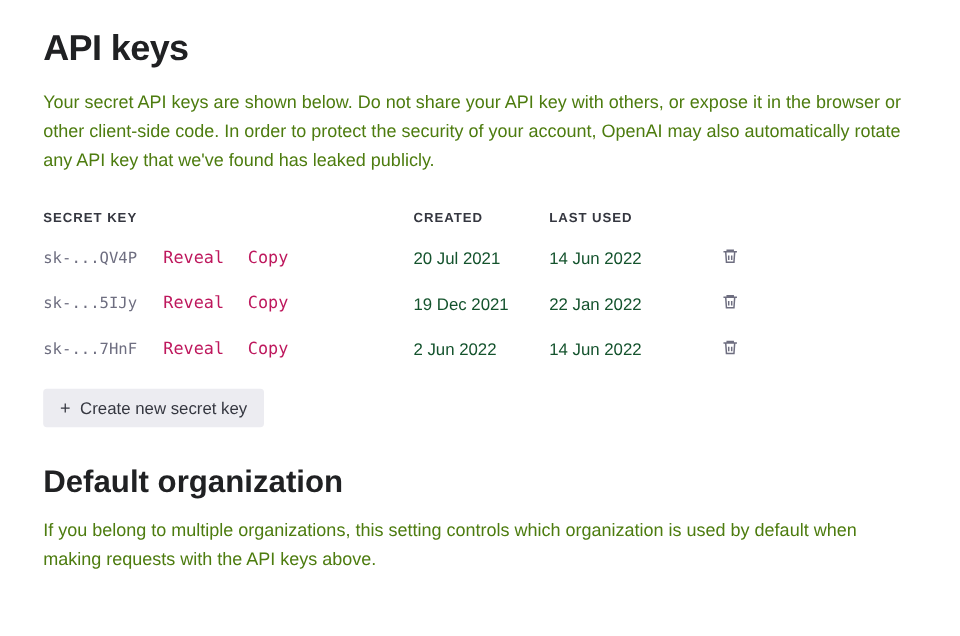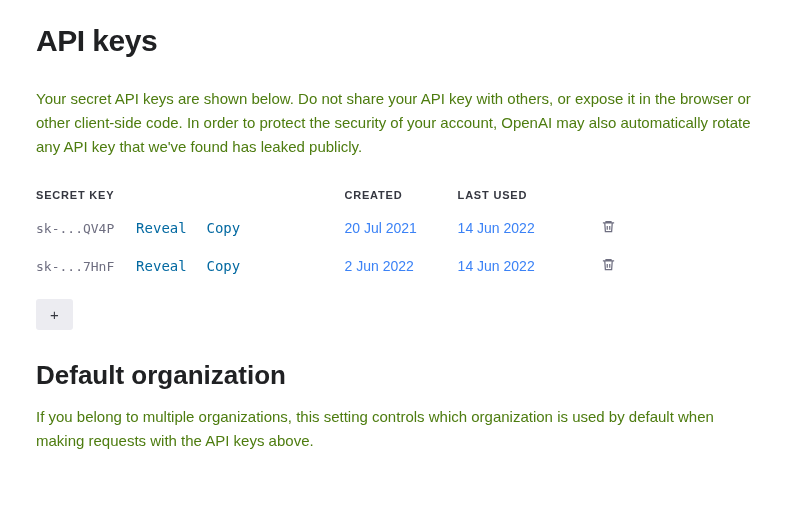--- a/index.html
+++ b/index.html
@@ -8,21 +8,21 @@
       color: #202123;
       background: #fff;
       width: 800px;
       height: 530px;
       padding: 24px 36px;
     }
     h1 {
       font-size: 30px;
       font-weight: 700;
       letter-spacing: -0.5px;
-      margin-bottom: 29px;
+      margin-bottom: 16px;
     }
     .desc {
       font-size: 15px;
       line-height: 1.6;
       color: #4d7c0f;
       margin-bottom: 22px;
       max-width: 730px;
     }
     table {
       width: 100%;
@@ -35,31 +35,31 @@
       font-size: 11px;
       font-weight: 700;
       letter-spacing: 0.8px;
       color: #353740;
       padding: 8px 0;
       text-transform: uppercase;
     }
     td {
       padding: 10px 0;
       font-size: 14px;
-      color: #3b82f6;
+      color: #14532d;
       vertical-align: middle;
     }
     td.key {
       font-family: ui-monospace, Menlo, Consolas, monospace;
       color: #6e6e80;
       font-size: 13px;
       white-space: nowrap;
     }
     .link {
-      color: #0369a1;
+      color: #be185d;
       cursor: pointer;
       font-size: 14px;
     }
     .reveal { margin-left: 14px; margin-right: 12px; }
     .trash {
       color: #6e6e80;
       cursor: pointer;
       display: inline-flex;
       align-items: center;
     }
@@ -118,20 +118,36 @@
     <td>14 Jun 2022</td>
     <td class="col-del">
       <span class="trash">
         <svg viewBox="0 0 24 24" fill="none" stroke="currentColor" stroke-width="2">
           <path d="M3 6h18M8 6V4h8v2M6 6l1 14h10l1-14M10 11v6M14 11v6"></path>
         </svg>
       </span>
     </td>
   </tr>
 
+  <tr>
+    <td class="key">
+      <span>sk-...5IJy</span>
+      <span class="link reveal">Reveal</span>
+      <span class="link">Copy</span>
+    </td>
+    <td>19 Dec 2021</td>
+    <td>22 Jan 2022</td>
+    <td class="col-del">
+      <span class="trash">
+        <svg viewBox="0 0 24 24" fill="none" stroke="currentColor" stroke-width="2">
+          <path d="M3 6h18M8 6V4h8v2M6 6l1 14h10l1-14M10 11v6M14 11v6"></path>
+        </svg>
+      </span>
+    </td>
+  </tr>
 
 
   <tr>
     <td class="key">
       <span>sk-...7HnF</span>
       <span class="link reveal">Reveal</span>
       <span class="link">Copy</span>
     </td>
     <td>2 Jun 2022</td>
     <td>14 Jun 2022</td>
@@ -143,19 +159,20 @@
       </span>
     </td>
   </tr>
 </tbody>
 </table>
 
 
 
 <button class="create-btn">
   <span class="plus">+</span>
+  <span>Create new secret key</span>
 </button>
 
 <h2>Default organization</h2>
 <p class="desc">If you belong to multiple organizations, this setting controls which organization is used by default when making requests with the API keys above.</p>
 
 
 
 
 </body></html>

